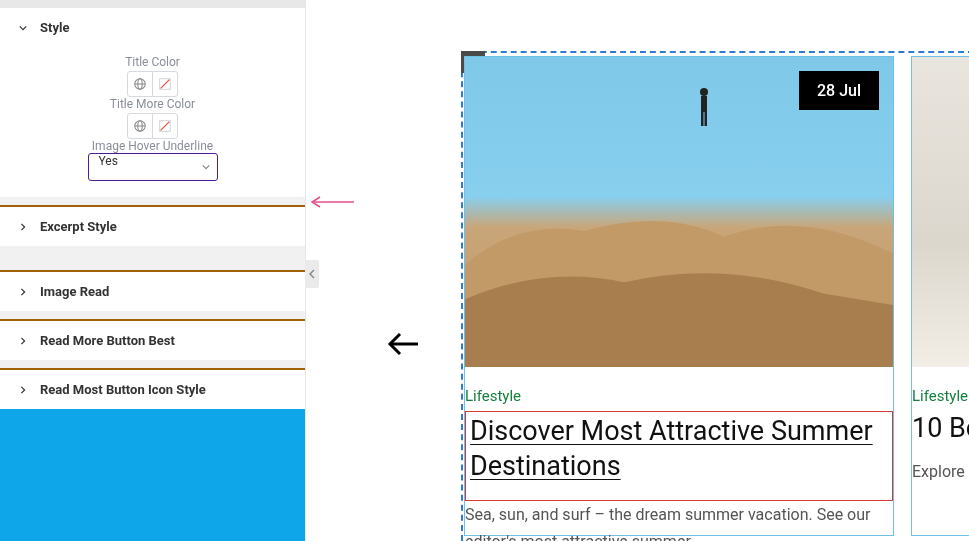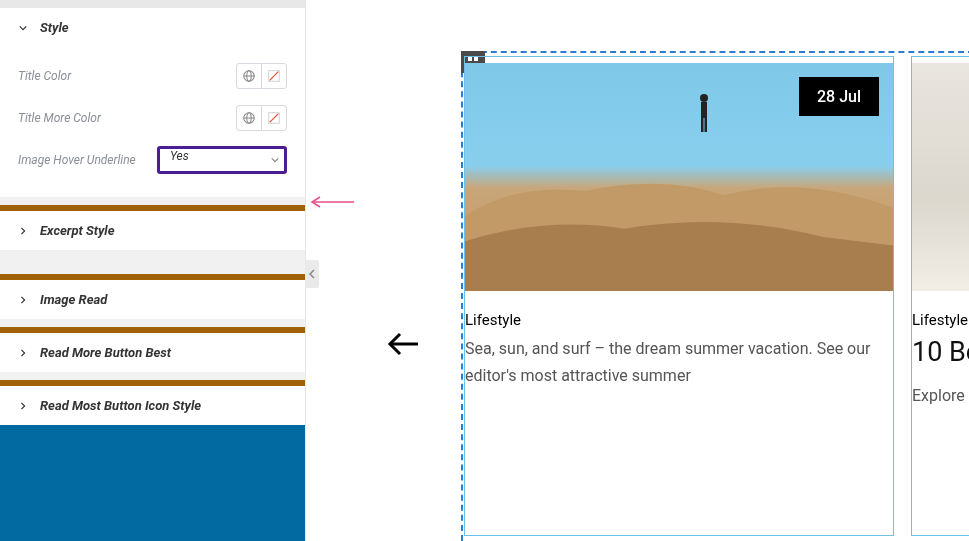--- a/index.html
+++ b/index.html
@@ -1,60 +1,60 @@
 <!DOCTYPE html>
 <html><head>
 <meta charset="utf-8">
 <style>
 * { box-sizing: border-box; margin: 0; padding: 0; font-family: -apple-system, BlinkMacSystemFont, "Segoe UI", Roboto, Arial, sans-serif; }
 body { width: 969px; height: 541px; display: flex; background: #fff; overflow: hidden; }
 
 
-.sidebar { width: 306px; height: 541px; background: #0369a1; border-right: 1px solid #e6e6e6; display: flex; flex-direction: column; position: relative; font-style: italic; }
+.sidebar { width: 306px; height: 541px; background: #0ea5e9; border-right: 1px solid #e6e6e6; display: flex; flex-direction: column; position: relative; }
 .sidebar-top-bar { height: 8px; background: #e8e8e8; }
 .section { background: #fff; }
-.section-header { display: flex; align-items: center; padding: 12px 18px; cursor: pointer; border-top: 6px solid #a16207; }
+.section-header { display: flex; align-items: center; padding: 12px 18px; cursor: pointer; border-top: 2px solid #a16207; }
 .section-header.open { border-top: none; }
 .section-caret { width: 10px; display: inline-flex; justify-content: center; margin-right: 12px; color: #333; }
 .section-title { font-size: 13px; font-weight: 700; color: #333; }
 .section-body { padding: 8px 18px 16px 18px; }
 .gap-before { height: 8px; background: #f1f1f1; }
 
-.field-row { display: flex; align-items: center; justify-content: flex-start; height: 42px; }
+.field-row { display: flex; align-items: center; justify-content: flex-start; height: 42px; flex-direction: column; }
 .field-label { font-size: 12px; color: #8a8f99; flex: 1; }
 .icon-pair { display: flex; }
 .icon-btn { width: 26px; height: 26px; border: 1px solid #d6d9de; background: #fff; display: inline-flex; align-items: center; justify-content: center; margin-left: -1px; cursor: pointer; }
 .icon-btn:first-child { border-top-left-radius: 3px; border-bottom-left-radius: 3px; margin-left: 0; }
 .icon-btn:last-child { border-top-right-radius: 3px; border-bottom-right-radius: 3px; }
 .select-wrap { position: relative; width: 130px; }
-.select { width: 100%; height: 28px; border: 3px solid #4c1d95; border-radius: 3px; background: #fff; padding: 0 28px 0 10px; font-size: 12px; color: #333; }
+.select { width: 100%; height: 28px; border: 1px solid #4c1d95; border-radius: 3px; background: #fff; padding: 0 28px 0 10px; font-size: 12px; color: #333; }
 .select-arrow { position: absolute; right: 8px; top: 50%; transform: translateY(-50%); pointer-events: none; color: #888; }
 
 .collapse-tab { position: absolute; right: -14px; top: 260px; width: 14px; height: 28px; background: #eaeaea; display: flex; align-items: center; justify-content: center; cursor: pointer; color: #888; border-radius: 0 2px 2px 0; }
 
 
 .preview { flex: 1; position: relative; overflow: hidden; }
 .annotation-arrow { position: absolute; left: 4px; top: 194px; pointer-events: none; }
 .nav-arrow { position: absolute; left: 78px; top: 325px; cursor: pointer; color: #000; }
 
 .canvas-border { position: absolute; left: 155px; top: 51px; right: -5px; height: 490px; border-top: 2px dashed #2e7cd1; border-left: 2px dashed #2e7cd1; }
 .widget-handle { position: absolute; left: 155px; top: 51px; width: 24px; height: 22px; background: #4a4a4a; color: #fff; display: flex; align-items: center; justify-content: center; cursor: grab; }
 
 .card { position: absolute; border: 1px solid #6ec1e4; }
 .card1 { left: 158px; top: 56px; width: 430px; height: 480px; }
 .card2 { left: 605px; top: 56px; width: 200px; height: 480px; }
 
-.card-image { position: relative; width: 100%; height: 228px; background: linear-gradient(to bottom, #7fc8e8 0%, #88cfee 45%, #c9a679 55%, #bb9362 100%); overflow: hidden; margin-top: 6px; }
+.card-image { position: relative; width: 100%; height: 310px; background: linear-gradient(to bottom, #7fc8e8 0%, #88cfee 45%, #c9a679 55%, #bb9362 100%); overflow: hidden; }
 .card2 .card-image { background: linear-gradient(to bottom, #e9e5df 0%, #dcd7cd 60%, #f2eee6 100%); }
 .rock { position: absolute; bottom: 0; left: 0; width: 100%; height: 55%; }
 .person { position: absolute; top: 30px; left: 54%; width: 16px; height: 42px; }
 .date-badge { position: absolute; top: 14px; right: 14px; background: #000; color: #fff; padding: 10px 18px; font-size: 16px; font-weight: 500; }
 
 .card-body { padding: 20px 0 0 0; }
-.category { font-size: 15px; color: #000000; margin-bottom: 6px; }
+.category { font-size: 15px; color: #15803d; margin-bottom: 6px; }
 .post-title { font-size: 27px; font-weight: 400; color: #111; line-height: 1.3; margin-bottom: 12px; }
 .post-title.underlined { text-decoration: underline; text-decoration-thickness: 1px; text-underline-offset: 4px; }
 .title-highlight { border: 1px solid #d23a3a; padding: 2px 8px 4px 4px; display: inline-block; }
 .excerpt { font-size: 16px; color: #555; line-height: 1.7; }
 
 svg { display: block; }
 </style>
 </head>
 <body>
 
@@ -220,20 +220,23 @@
       <svg class="person" viewBox="0 0 16 42">
         <circle cx="8" cy="5" r="4" fill="#222"></circle>
           <rect x="5" y="9" width="6" height="16" fill="#222"></rect>
           <rect x="5" y="25" width="2.5" height="14" fill="#222"></rect>
           <rect x="8.5" y="25" width="2.5" height="14" fill="#222"></rect>
       </svg>
       <div class="date-badge">28 Jul</div>
     </div>
     <div class="card-body">
       <div class="category">Lifestyle</div>
+      <div class="title-highlight">
+        <h2 class="post-title underlined">Discover Most Attractive Summer Destinations</h2>
+      </div>
       <p class="excerpt">Sea, sun, and surf – the dream summer vacation. See our editor's most attractive summer</p>
     </div>
   </div>
 
   <div class="card card2">
     <div class="card-image"></div>
     <div class="card-body">
       <div class="category">Lifestyle</div>
       <h2 class="post-title">10 Best Ideas</h2>
       <p class="excerpt">Explore our decoration</p>

